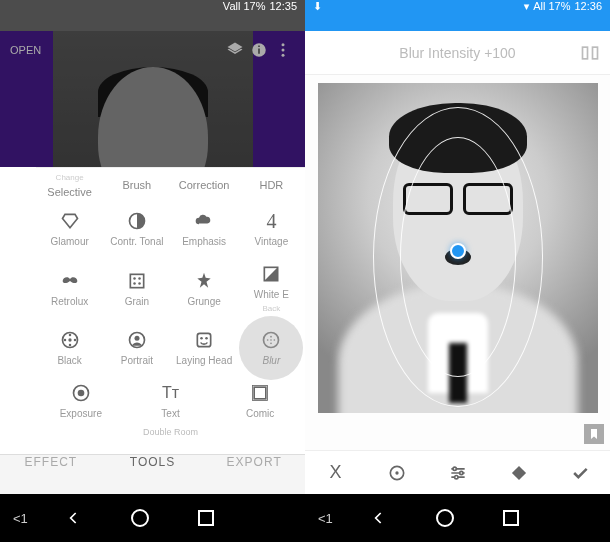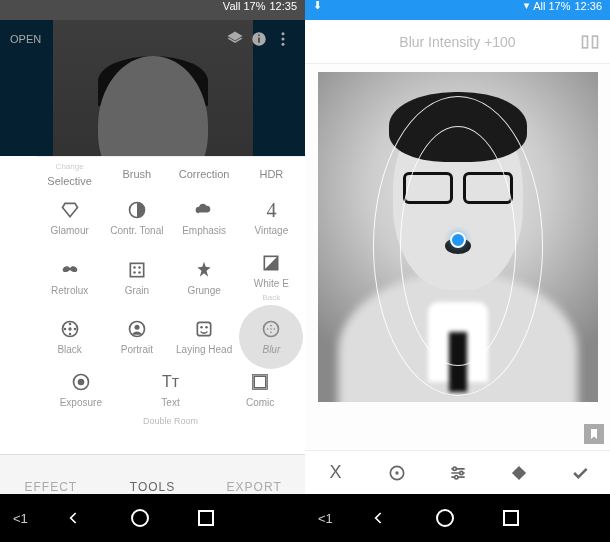--- a/index.html
+++ b/index.html
@@ -1,28 +1,28 @@
 <!DOCTYPE html>
 <html><head>
 <meta charset="utf-8">
 <style>
   * { margin: 0; padding: 0; box-sizing: border-box; }
   body { width: 610px; height: 542px; font-family: Arial, sans-serif; background: #fff; overflow: hidden; }
   .container { display: flex; width: 610px; height: 542px; }
   .left, .right { width: 305px; height: 542px; position: relative; display: flex; flex-direction: column; }
   
   
-  .status-bar { height: 20px; background: #000; color: #fff; font-size: 11px; display: flex; align-items: flex-end; padding: 8px 8px; justify-content: flex-end; gap: 4px; }
+  .status-bar { height: 31px; background: #000; color: #fff; font-size: 11px; display: flex; align-items: flex-start; padding: 0 8px; justify-content: flex-end; gap: 4px; }
   .status-left { background: rgba(0,0,0,0.7); }
   .status-right { background: #2196f3; }
   
   
   .left-top {
     height: 136px;
-    background: #0c4a6e;
+    background: #6d28d9;
     position: relative;
     overflow: hidden;
   }
   .left-top::after {
     content: "";
     position: absolute; inset: 0;
     background: rgba(0,0,0,0.55);
   }
   .left-top-bar {
     position: absolute; top: 4px; left: 0; right: 0;
@@ -60,21 +60,21 @@
   .row .cell .icon { width: 22px; height: 22px; display:flex; align-items:center; justify-content:center; color:#666; }
   .cell.highlight { position: relative; font-style: italic; }
   .cell.highlight::before {
     content:""; position:absolute; width:64px; height:64px; border-radius:50%; background:#e0e0e0; z-index:0;
   }
   .cell.highlight > * { position: relative; z-index:1; }
   .subrow { display:flex; font-size:9px; color:#bbb; justify-content:center; gap:4px; padding-bottom:4px; }
   
   
   .bottom-tabs {
-    height: 40px; display:flex; align-items:flex-end; background:#f5f5f5; border-top:1px solid #ddd;
+    height: 40px; display:flex; align-items:flex-start; background:#f5f5f5; border-top:1px solid #ddd;
   }
   .bottom-tabs .tab { flex:1; text-align:center; font-size:12px; color:#aaa; letter-spacing:1px; }
   .bottom-tabs .tab.active { color:#666; font-weight:500; }
   
   
   .nav-bar {
     height: 48px; background:#000; display:flex; align-items:center; justify-content:space-around; color:#fff;
   }
   .nav-bar .nb { width:40px; display:flex; justify-content:center; font-size:16px; }
   .nav-bar .lt { font-size:13px; color:#ccc; }

